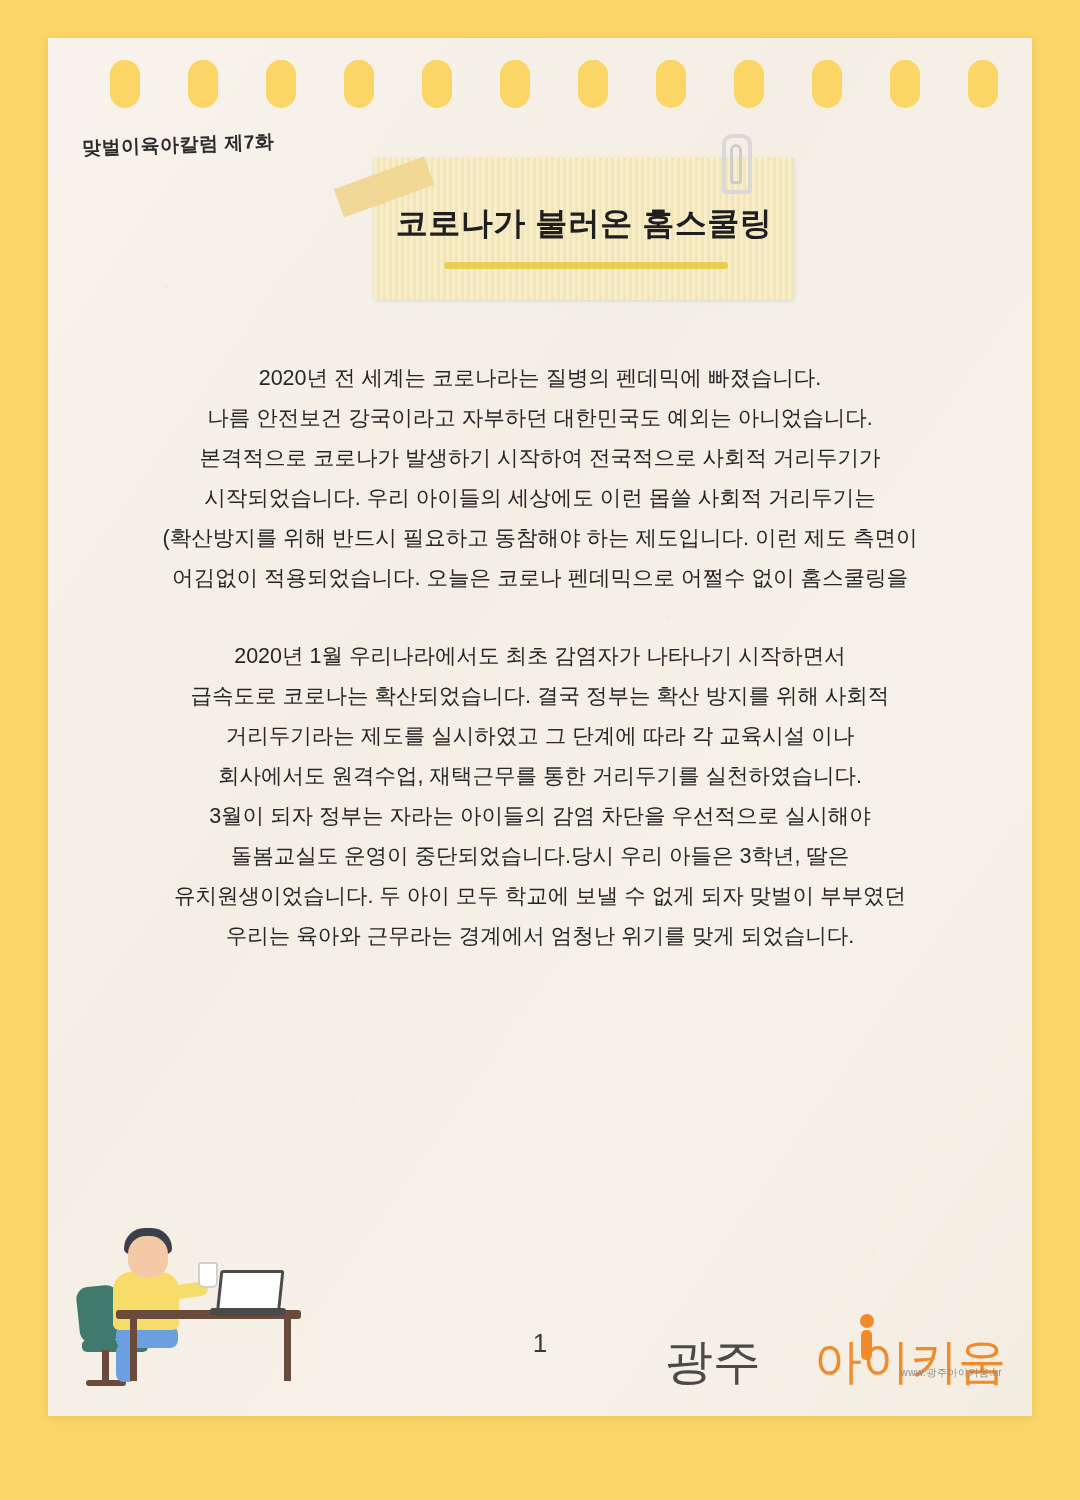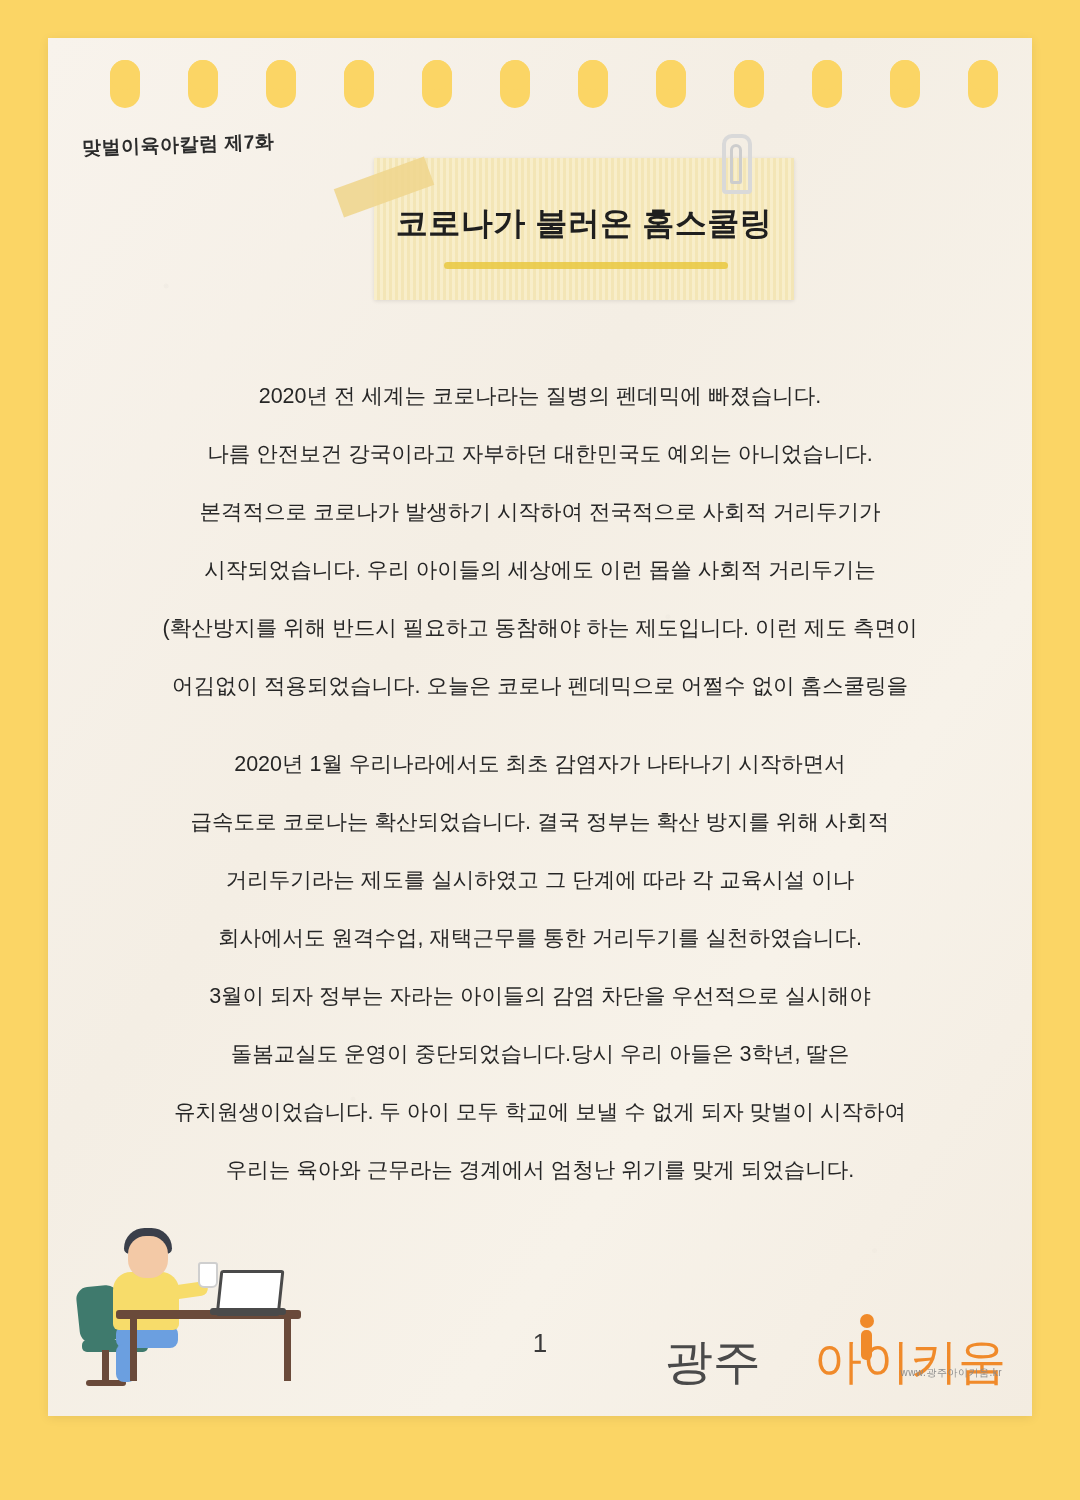--- a/index.html
+++ b/index.html
@@ -138,21 +138,20 @@
     text-align: center;
     font-size: 21.5px;
     line-height: 40px;
     color: #262626;
   }
   .para + .para {
     margin-top: 38px;
   }
   .para div {
     white-space: pre;
-    margin-top: 18px;
   }
 
   
   .page-number {
     position: absolute;
     left: 0;
     top: 1290px;
     width: 984px;
     text-align: center;
     font-size: 26px;
@@ -399,21 +398,21 @@
       <div>(확산방지를 위해 반드시 필요하고 동참해야 하는 제도입니다. 이런 제도 측면이</div>
       <div>어김없이 적용되었습니다. 오늘은 코로나 펜데믹으로 어쩔수 없이 홈스쿨링을</div>
     </div>
     <div class="para">
       <div>2020년 1월 우리나라에서도 최초 감염자가 나타나기 시작하면서</div>
       <div>급속도로 코로나는 확산되었습니다. 결국 정부는 확산 방지를 위해 사회적</div>
       <div>거리두기라는 제도를 실시하였고 그 단계에 따라 각 교육시설 이나</div>
       <div>회사에서도 원격수업, 재택근무를 통한 거리두기를 실천하였습니다.</div>
       <div>3월이 되자 정부는 자라는 아이들의 감염 차단을 우선적으로 실시해야</div>
       <div>돌봄교실도 운영이 중단되었습니다.당시 우리 아들은 3학년, 딸은</div>
-      <div>유치원생이었습니다. 두 아이 모두 학교에 보낼 수 없게 되자 맞벌이 시작하여</div>
+      <div>유치원생이었습니다. 두 아이 모두 학교에 보낼 수 없게 되자 맞벌이 부부였던</div>
       <div>우리는 육아와 근무라는 경계에서 엄청난 위기를 맞게 되었습니다.</div>
     </div>
   </div>
 
   <div class="illus">
     <div class="chair-back"></div>
     <div class="chair-seat"></div>
     <div class="chair-leg"></div>
     <div class="chair-foot"></div>
     <div class="person-leg"></div>

